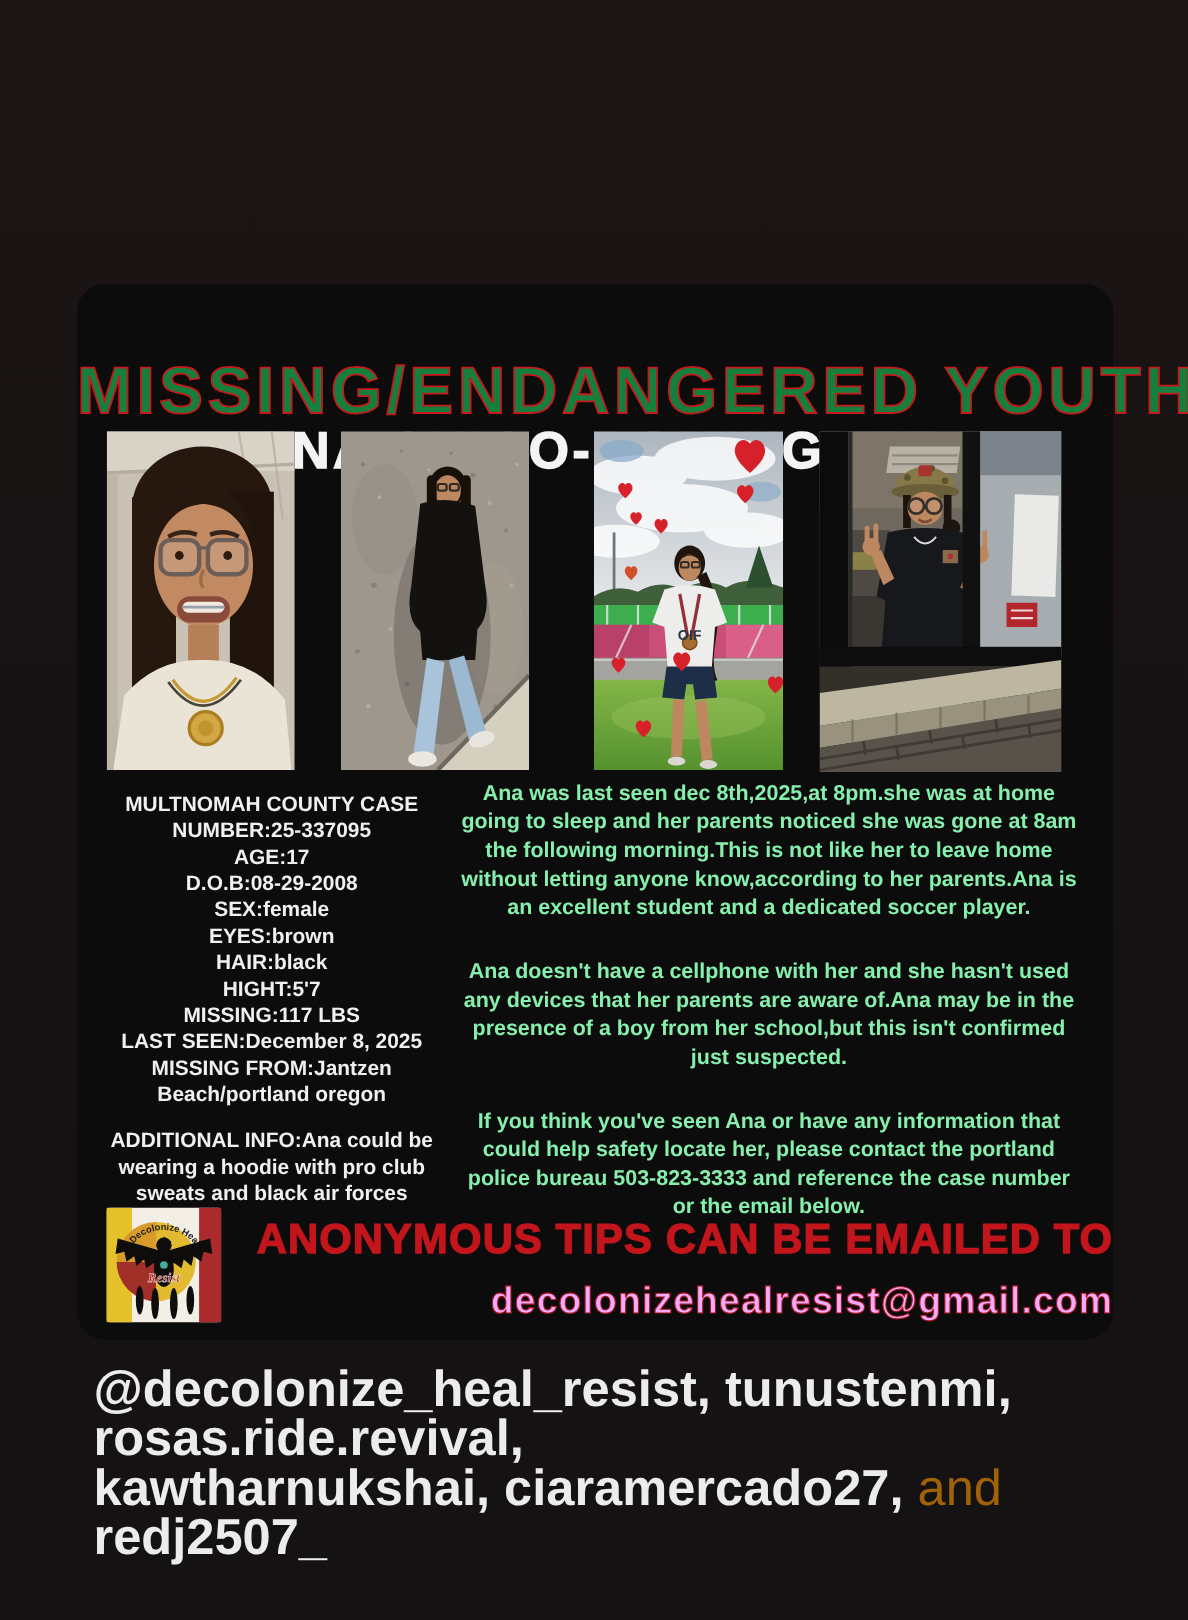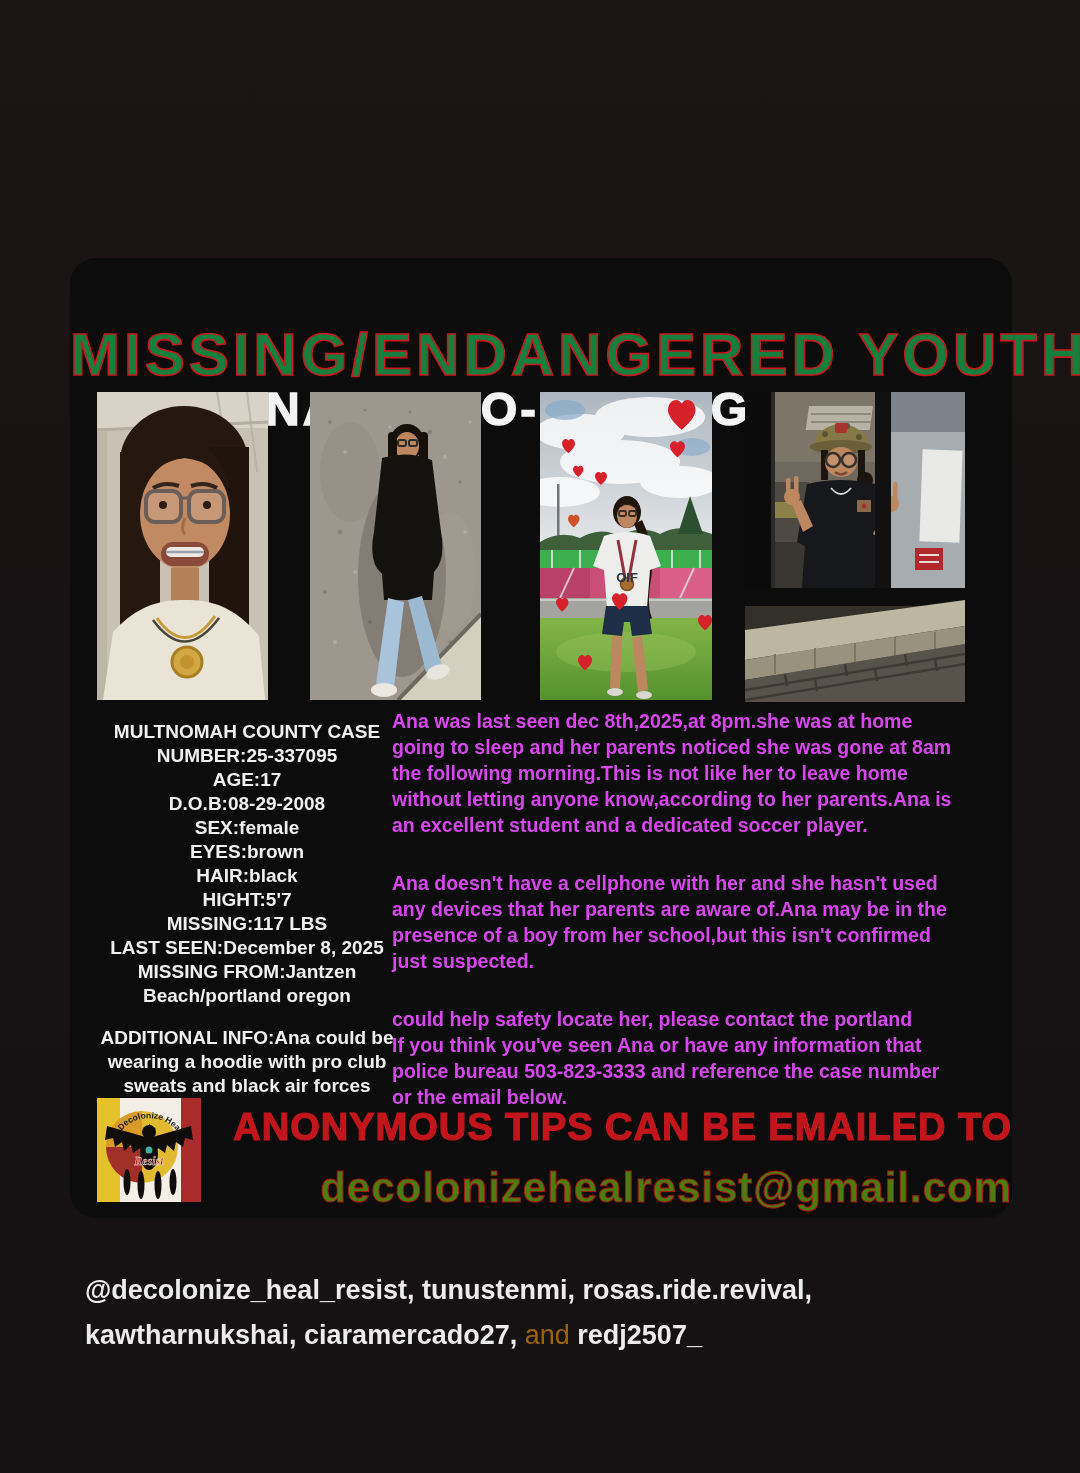--- a/index.html
+++ b/index.html
@@ -31,42 +31,42 @@
   .photo4{left:675px;width:220px;height:310px;}
   .case-info{
     position:absolute;left:18px;top:462px;width:318px;text-align:center;
     color:#f1f0f0;font-size:19px;font-weight:bold;line-height:24px;
   }
   .additional-info{
     position:absolute;left:12px;top:768px;width:330px;text-align:center;
     color:#f1f0f0;font-size:19px;font-weight:bold;line-height:24px;
   }
   .narrative{
-    position:absolute;left:322px;top:450px;width:614px;text-align:left;
-    color:#d946ef;font-size:19.5px;font-weight:bold;line-height:26px;
+    position:absolute;left:322px;top:450px;width:614px;text-align:center;
+    color:#86efac;font-size:19.5px;font-weight:bold;line-height:26px;
   }
   .narrative .para{margin:0 0 32px 0;}
   .logo{position:absolute;left:27px;top:840px;width:104px;height:104px;background:#f3efe7;border-radius:3px;}
   .logo-left{position:absolute;left:0;top:0;width:23px;height:100%;background:#e5c22a;}
   .logo-right{position:absolute;right:0;top:0;width:20px;height:100%;background:#ab2a2c;}
   .logo-circle{position:absolute;left:9px;top:13px;width:72px;height:72px;border-radius:50%;
     background:conic-gradient(from 180deg,#a03028 0 25%,#d89a28 0 50%,#e2ba30 0 100%);}
   .logo svg{position:absolute;left:0;top:0;width:104px;height:104px;}
   .tips{position:absolute;left:122px;top:848px;width:820px;text-align:right;}
   .tips-heading{
     font-size:38px;font-weight:bold;color:#c2161c;letter-spacing:1px;
     -webkit-text-stroke:1.2px #c2161c;white-space:nowrap;
   }
   .tips-email{
-    margin-top:15px;font-size:42px;font-weight:bold;color:#4d7c0f;letter-spacing:1px;
+    margin-top:15px;font-size:34px;font-weight:bold;color:#f0abfc;letter-spacing:1px;
     -webkit-text-stroke:1px #a7151a;white-space:nowrap;
   }
   .caption{
-    position:absolute;left:85px;top:1268px;width:930px;
-    font-size:27px;line-height:45px;color:#ececec;font-weight:bold;
+    position:absolute;left:85px;top:1240px;width:930px;
+    font-size:46px;line-height:45px;color:#ececec;font-weight:bold;
   }
   .caption .and{font-weight:normal;color:#a16207;}
 </style>
 </head>
 <body>
 
 <section class="poster">
 
   <h1 class="title-red">MISSING/ENDANGERED YOUTH</h1>
   <h2 class="title-name">ANA CHICO-DOMINGUEZ</h2>
@@ -332,22 +332,22 @@
       <div>without letting anyone know,according to her parents.Ana is</div>
       <div>an excellent student and a dedicated soccer player.</div>
     </div>
     <div class="para">
       <div>Ana doesn't have a cellphone with her and she hasn't used</div>
       <div>any devices that her parents are aware of.Ana may be in the</div>
       <div>presence of a boy from her school,but this isn't confirmed</div>
       <div>just suspected.</div>
     </div>
     <div class="para">
+      <div>If you think you've seen Ana or have any information that</div>
       <div>could help safety locate her, please contact the portland</div>
-      <div>If you think you've seen Ana or have any information that</div>
       <div>police bureau 503-823-3333 and reference the case number</div>
       <div>or the email below.</div>
     </div>
   </div>
 
   <div class="logo">
     <div class="logo-left"></div>
     <div class="logo-right"></div>
     <div class="logo-circle"></div>
     <svg viewBox="0 0 104 104">

